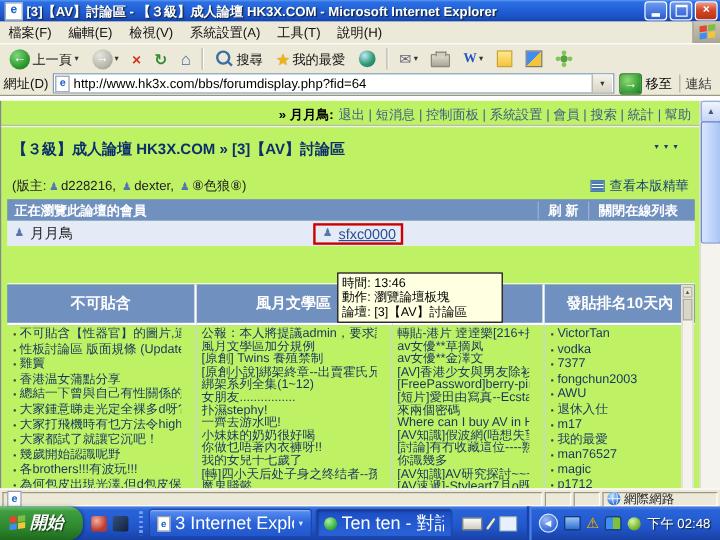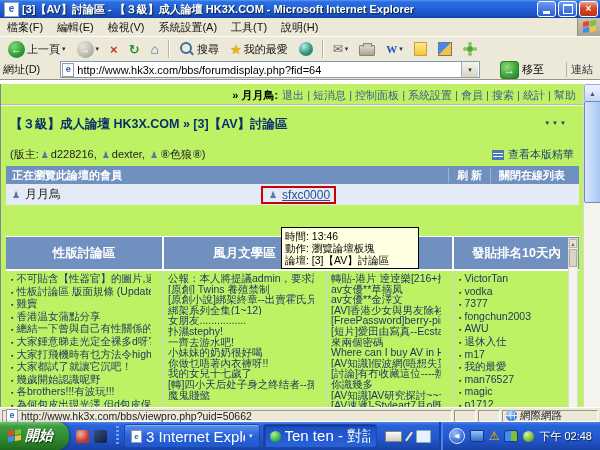--- a/index.html
+++ b/index.html
@@ -58,21 +58,21 @@
   .ball{width:14px;height:14px;border-radius:50%;background:radial-gradient(circle at 35% 30%,#bfe8ff,#2f9b6f 55%,#186a8f);}
   .printer{width:14px;height:9px;background:linear-gradient(#dfdcd0,#a8a496);border:1px solid #8a8678;border-radius:1px;margin-top:3px;position:relative;}
   .printer::before{content:"";position:absolute;top:-3px;left:3px;width:7px;height:3px;background:#cfccc0;border:1px solid #8a8678;border-bottom:none;}
   .note{width:11px;height:12px;background:linear-gradient(#ffe98a,#f3c53f);border:1px solid #c8a52e;}
   .duo{width:12px;height:12px;background:linear-gradient(135deg,#3f8cf3 50%,#f3c53f 50%);border:1px solid #777;}
   .flower{width:6px;height:6px;border-radius:50%;background:#58a13c;margin:4px 5px 4px 4px;
     box-shadow:0 -5px 0 -1px #7cc95b,0 5px 0 -1px #7cc95b,-5px 0 0 -1px #7cc95b,5px 0 0 -1px #7cc95b;}
 
   
   .addressbar{top:60px;height:19px;background:#ece9d8;border-bottom:1px solid #9a9684;
-    display:flex;align-items:center;padding:0 3px;gap:20px;}
+    display:flex;align-items:center;padding:0 3px;gap:4px;}
   .addr-label{color:#111;}
   .addr-input{flex:1;height:15px;background:#fff;border:1px solid #7f9db9;
     display:flex;align-items:center;padding:0 1px;gap:3px;}
   .page-e{width:10px;height:12px;background:#fff;border:1px solid #99a;flex:0 0 auto;
     display:flex;align-items:center;justify-content:center;color:#1a62c8;font-weight:bold;font-size:9px;line-height:9px;}
   .addr-url{flex:1;color:#000;white-space:nowrap;overflow:hidden;}
   .addr-drop{width:16px;height:15px;background:linear-gradient(#f6f4ea,#d8d4c4);border-left:1px solid #aaa;
     display:flex;align-items:center;justify-content:center;font-size:7px;color:#333;flex:0 0 auto;}
   .go-btn{display:flex;align-items:center;gap:3px;}
   .go-ic{width:17px;height:16px;border-radius:3px;border:1px solid #2a7c2a;
@@ -326,21 +326,21 @@
   </div>
 
   <div class="tooltip">
       <div class="li"><span>時間: 13:46</span></div>
       <div class="li"><span>動作: 瀏覽論壇板塊</span></div>
       <div class="li"><span>論壇: [3]【AV】討論區</span></div>
     </div>
 
   <div class="board">
     <div class="bcol c1">
-      <div class="bhead">性版討論區</div>
+      <div class="bhead">不可貼含</div>
       <div class="bbody">
           <div class="li"><span class="mini-ic">▪</span><span>不可貼含【性器官】的圖片,違者</span></div>
           <div class="li"><span class="mini-ic">▪</span><span>性板討論區 版面規條 (Updates - 2</span></div>
           <div class="li"><span class="mini-ic">▪</span><span>雞竇</span></div>
           <div class="li"><span class="mini-ic">▪</span><span>香港温女蒲點分享</span></div>
           <div class="li"><span class="mini-ic">▪</span><span>總結一下曾與自己有性關係的異性</span></div>
           <div class="li"><span class="mini-ic">▪</span><span>大家鍾意睇走光定全裸多d呀?</span></div>
           <div class="li"><span class="mini-ic">▪</span><span>大家打飛機時有乜方法令high d?</span></div>
           <div class="li"><span class="mini-ic">▪</span><span>大家都試了就讓它沉吧！</span></div>
           <div class="li"><span class="mini-ic">▪</span><span>幾歲開始認識呢野</span></div>
@@ -351,20 +351,21 @@
       <div class="cell-scroll">
         <span class="cs-btn up">▲</span>
         <span class="cs-thumb"></span>
         <span class="cs-btn down">▼</span>
       </div>
     </div>
     <div class="bcol c2">
       <div class="bhead">風月文學區</div>
       <div class="bbody">
           <div class="li"><span>公報：本人將提議admin，要求讓Vict</span></div>
+          <div class="li"><span>風月文學區加分規例</span></div>
           <div class="li"><span>[原創] Twins 養殖禁制</span></div>
           <div class="li"><span>[原創小說]綁架終章--出賣霍氏兄弟</span></div>
           <div class="li"><span>綁架系列全集(1~12)</span></div>
           <div class="li"><span>女朋友................</span></div>
           <div class="li"><span>扑濕stephy!</span></div>
           <div class="li"><span>一齊去游水吧!</span></div>
           <div class="li"><span>小妹妹的奶奶很好喝</span></div>
           <div class="li"><span>你做乜唔著內衣褲呀!!</span></div>
           <div class="li"><span>我的女兒十七歲了</span></div>
           <div class="li"><span>[轉]四小天后处子身之终结者--孫燕</span></div>
@@ -426,21 +427,20 @@
   <div class="vscroll">
     <span class="sbtn up">▲</span>
     <span class="sthumb"></span>
     <span class="sbtn down">▼</span>
   </div>
 </div>
 
 <div class="band statusbar">
   <span class="panel main">
     <span class="page-e">e</span>
-    <span class="status-url">http://www.hk3x.com/bbs/viewpro.php?uid=50662</span>
   </span>
   <span class="panel spacer"></span>
   <span class="panel spacer"></span>
   <span class="panel zone">
     <span class="globe"></span>
     <span class="zone-lbl">網際網路</span>
   </span>
 </div>
 
 <div class="band taskbar">

